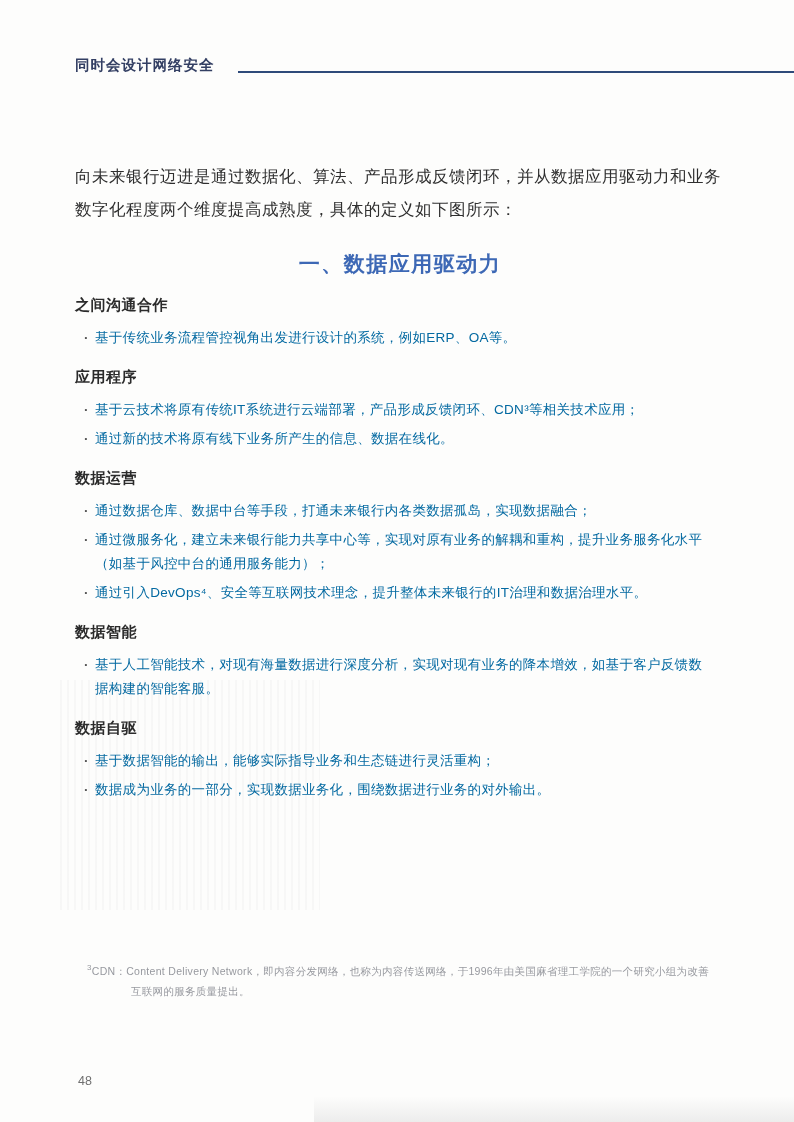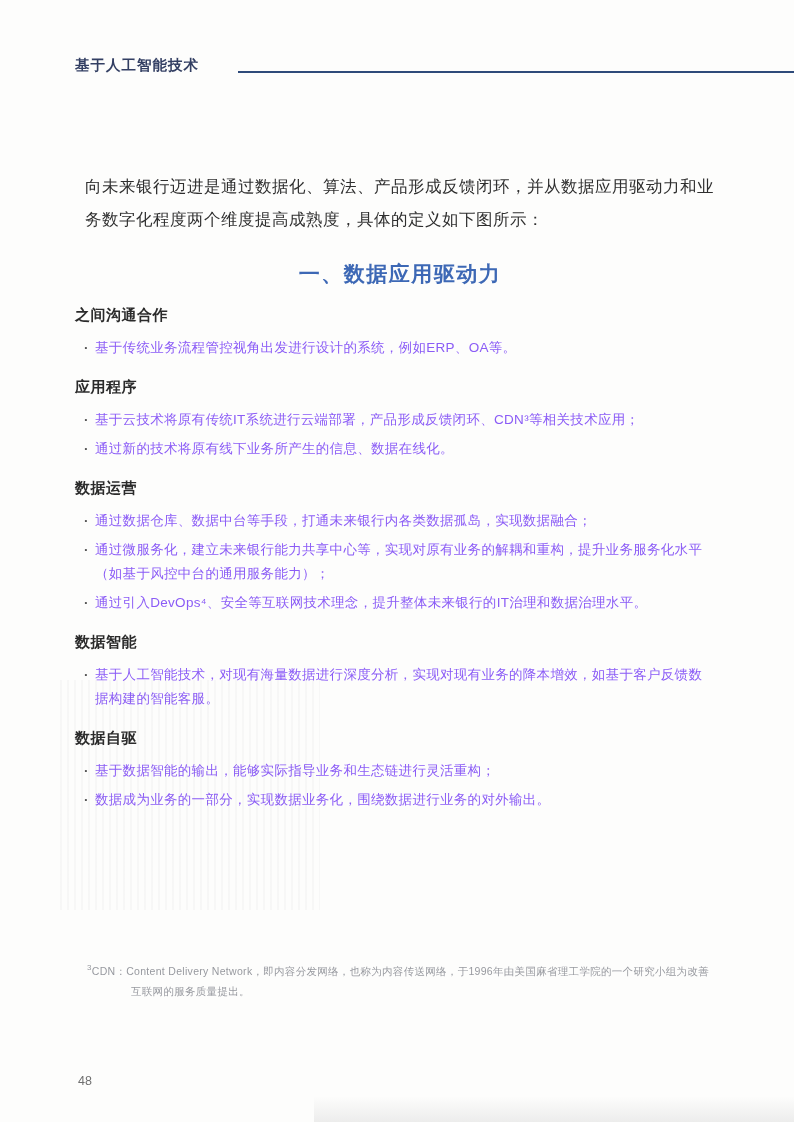--- a/index.html
+++ b/index.html
@@ -33,21 +33,21 @@
   }
 
   
   .content {
     position: absolute;
     left: 75px;
     top: 160px;
     width: 650px;
   }
   .intro {
-    margin: 10px;
+    margin: 0;
     font-size: 16.5px;
     line-height: 33px;
     color: #2f2f2f;
     letter-spacing: 0.5px;
   }
   .section-title {
     margin: 24px 0 8px 0;
     font-size: 21px;
     font-weight: 700;
     color: #3d68b5;
@@ -64,21 +64,21 @@
   .sub ul {
     margin: 11px 0 0 0;
     padding: 0 0 0 20px;
     list-style: none;
   }
   .sub li {
     position: relative;
     margin-bottom: 5px;
     font-size: 13.5px;
     line-height: 24px;
-    color: #8b5cf6;
+    color: #0369a1;
     letter-spacing: 0.3px;
     width: 620px;
   }
   .sub li::before {
     content: "·";
     position: absolute;
     left: -11px;
     top: 0;
     font-weight: 700;
     color: #555;
@@ -128,21 +128,21 @@
     height: 26px;
     background: linear-gradient(to bottom, rgba(0,0,0,0) 0%, rgba(90,90,95,0.10) 100%);
     pointer-events: none;
   }
 </style>
 </head>
 <body>
 
 <div class="page">
 
-  <div class="header-title">基于人工智能技术</div>
+  <div class="header-title">同时会设计网络安全</div>
   <div class="header-line"></div>
 
   <div class="content">
 
     <p class="intro">向未来银行迈进是通过数据化、算法、产品形成反馈闭环，并从数据应用驱动力和业务数字化程度两个维度提高成熟度，具体的定义如下图所示：</p>
 
     <h2 class="section-title">一、数据应用驱动力</h2>
 
     <section class="sub">
       <h3>之间沟通合作</h3>

